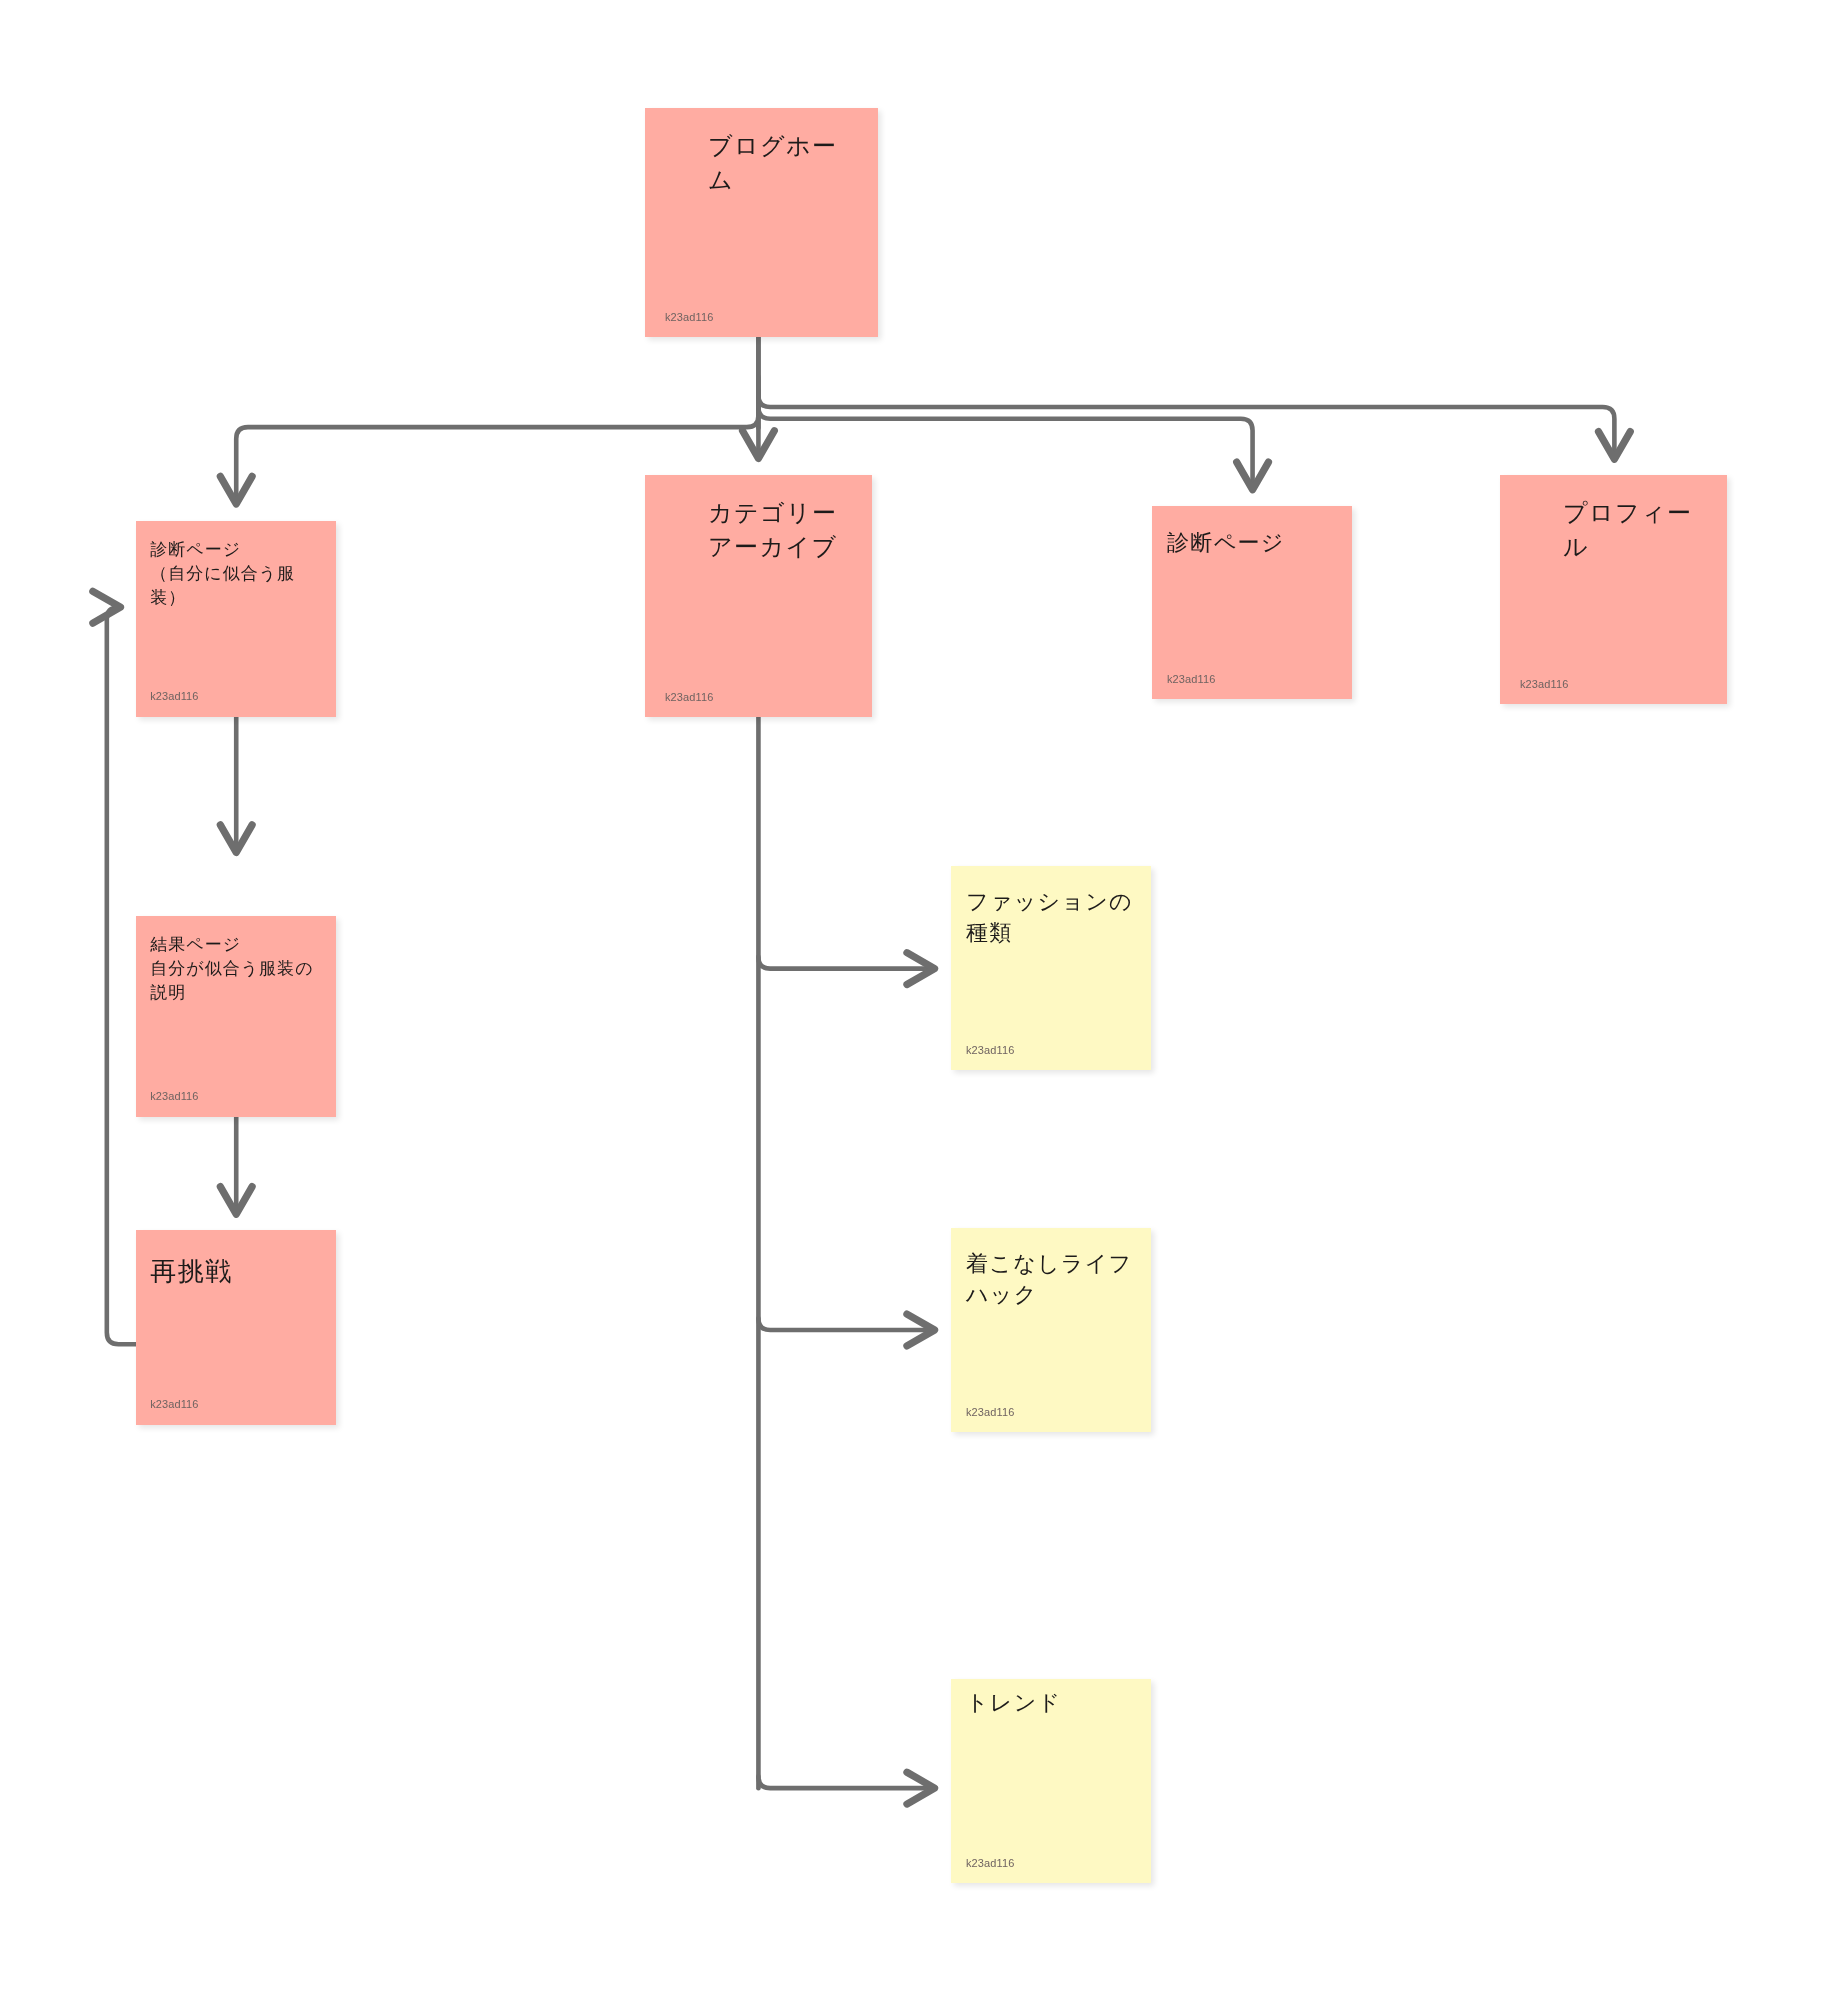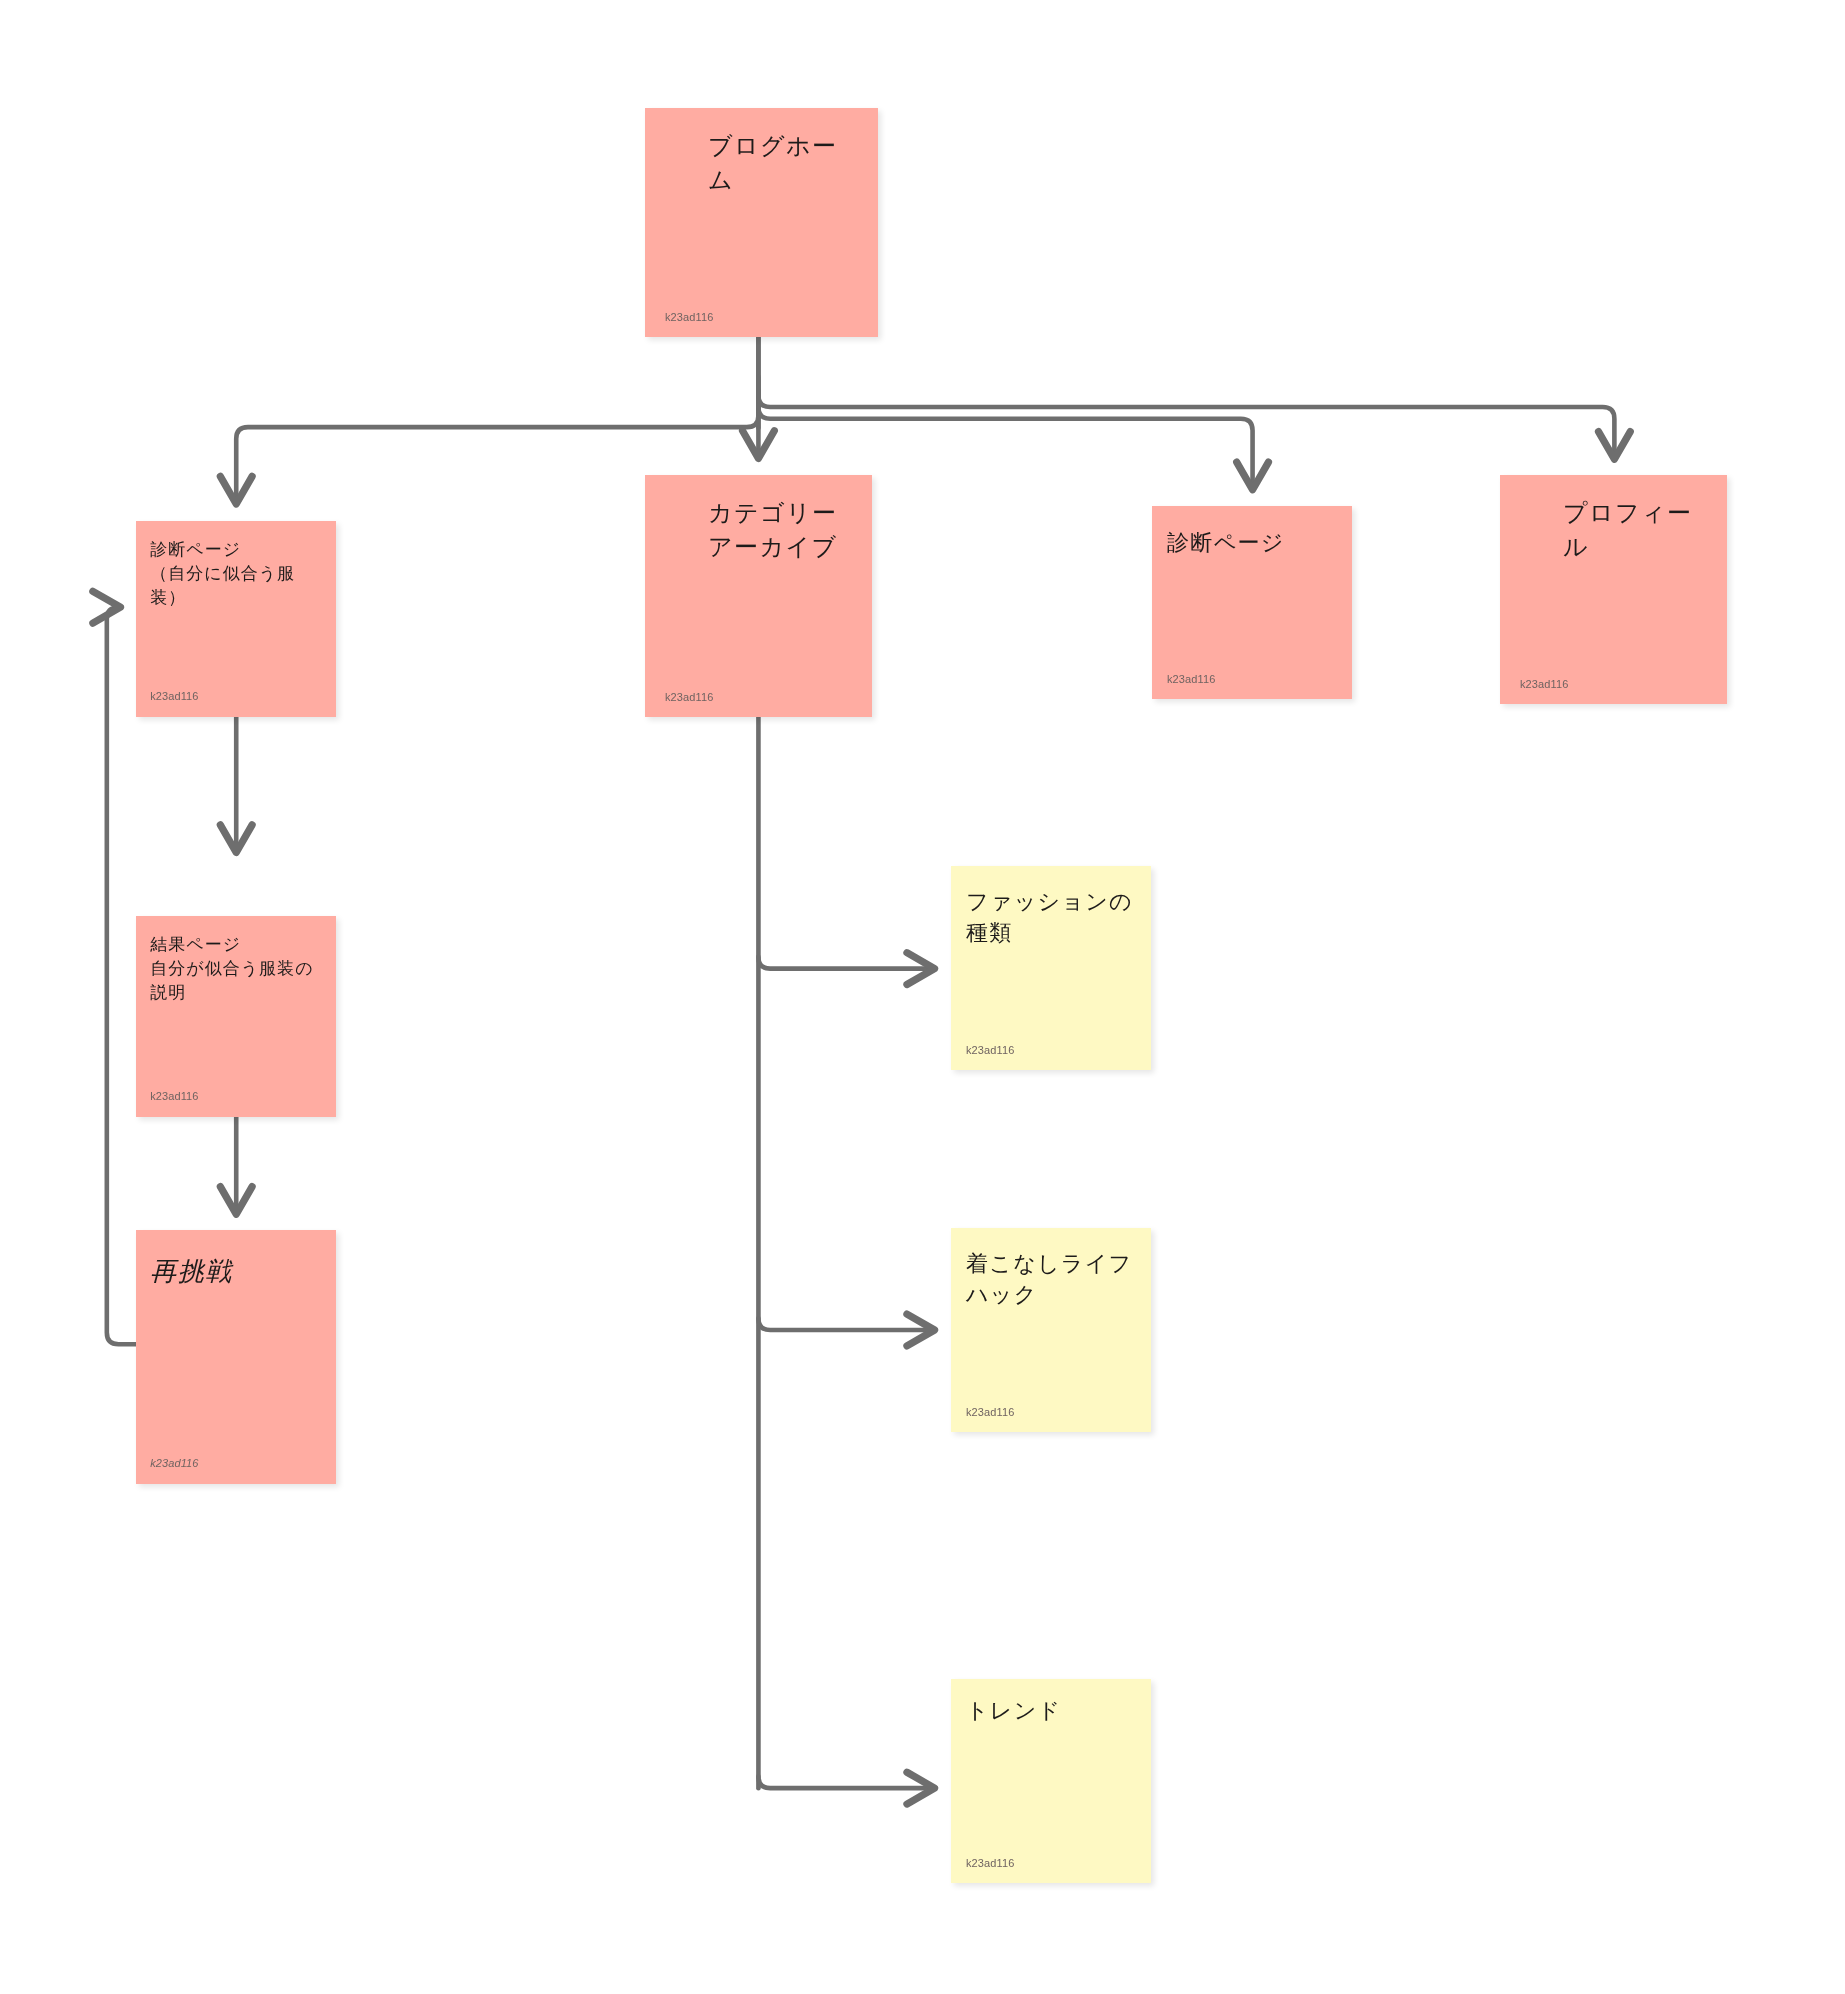--- a/index.html
+++ b/index.html
@@ -134,34 +134,34 @@
     <div class="node-title t-lg" style="padding:0 20px; top:21px;">プロフィール</div>
     <div class="node-tag tag-sm" style="left:20px; bottom:14.2px;">k23ad116</div>
   </div>
 
   <div class="node pink" style="left:136px; top:916px; width:200px; height:201px;">
     <div class="node-title t-sm" style="padding:0 14.2px; top:17px;">結果ページ
 自分が似合う服装の説明</div>
     <div class="node-tag tag-sm" style="left:14.2px; bottom:15px;">k23ad116</div>
   </div>
 
-  <div class="node pink" style="left:136px; top:1230px; width:200px; height:254px;font-style:italic;">
+  <div class="node pink" style="left:136px; top:1230px; width:200px; height:195px;">
     <div class="node-title t-xl" style="padding:0 14.2px; top:23.4px;">再挑戦</div>
     <div class="node-tag tag-sm" style="left:14.2px; bottom:15px;">k23ad116</div>
   </div>
 
   <div class="node purple" style="left:951px; top:866px; width:200px; height:204px;">
     <div class="node-title t-md" style="padding:0 15px; top:20px;">ファッションの種類</div>
     <div class="node-tag tag-sm" style="left:15px; bottom:14.2px;">k23ad116</div>
   </div>
 
   <div class="node purple" style="left:951px; top:1228px; width:200px; height:204px;">
     <div class="node-title t-md" style="padding:0 15px; top:20px;">着こなしライフハック</div>
     <div class="node-tag tag-sm" style="left:15px; bottom:14.2px;">k23ad116</div>
   </div>
 
   <div class="node purple" style="left:951px; top:1679px; width:200px; height:204px;">
-    <div class="node-title t-md" style="padding:0 15px; top:16px;">トレンド</div>
+    <div class="node-title t-md" style="padding:0 15px; top:8px;">トレンド</div>
     <div class="node-tag tag-sm" style="left:15px; bottom:14.2px;">k23ad116</div>
   </div>
 
 </div>
 
 
 </body></html>

